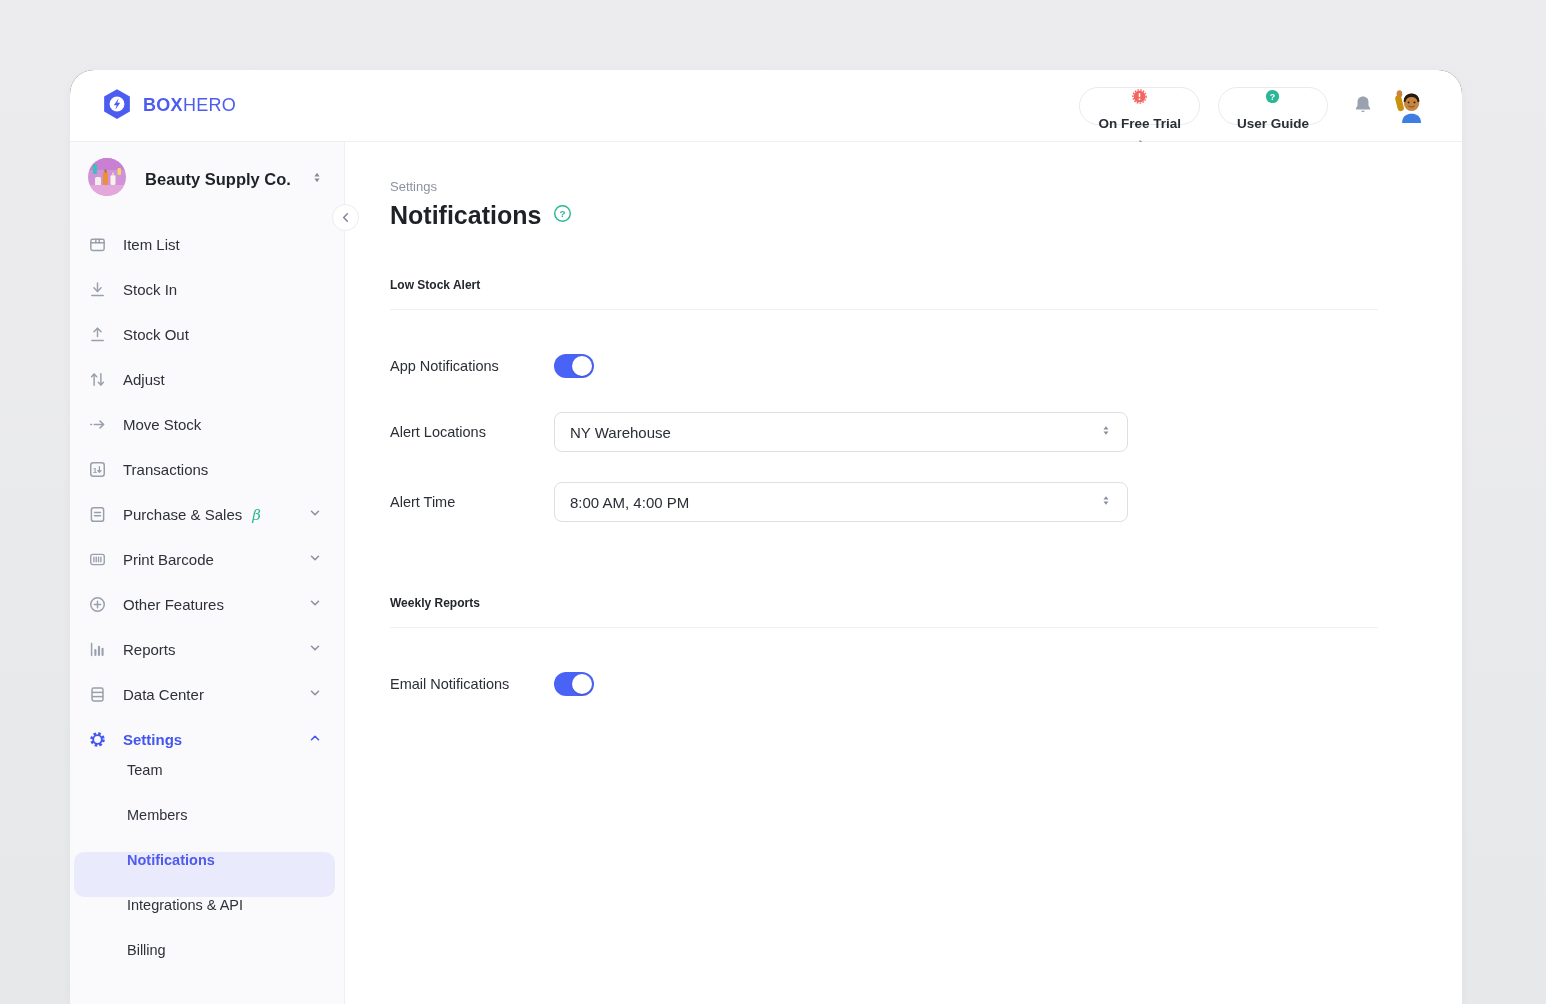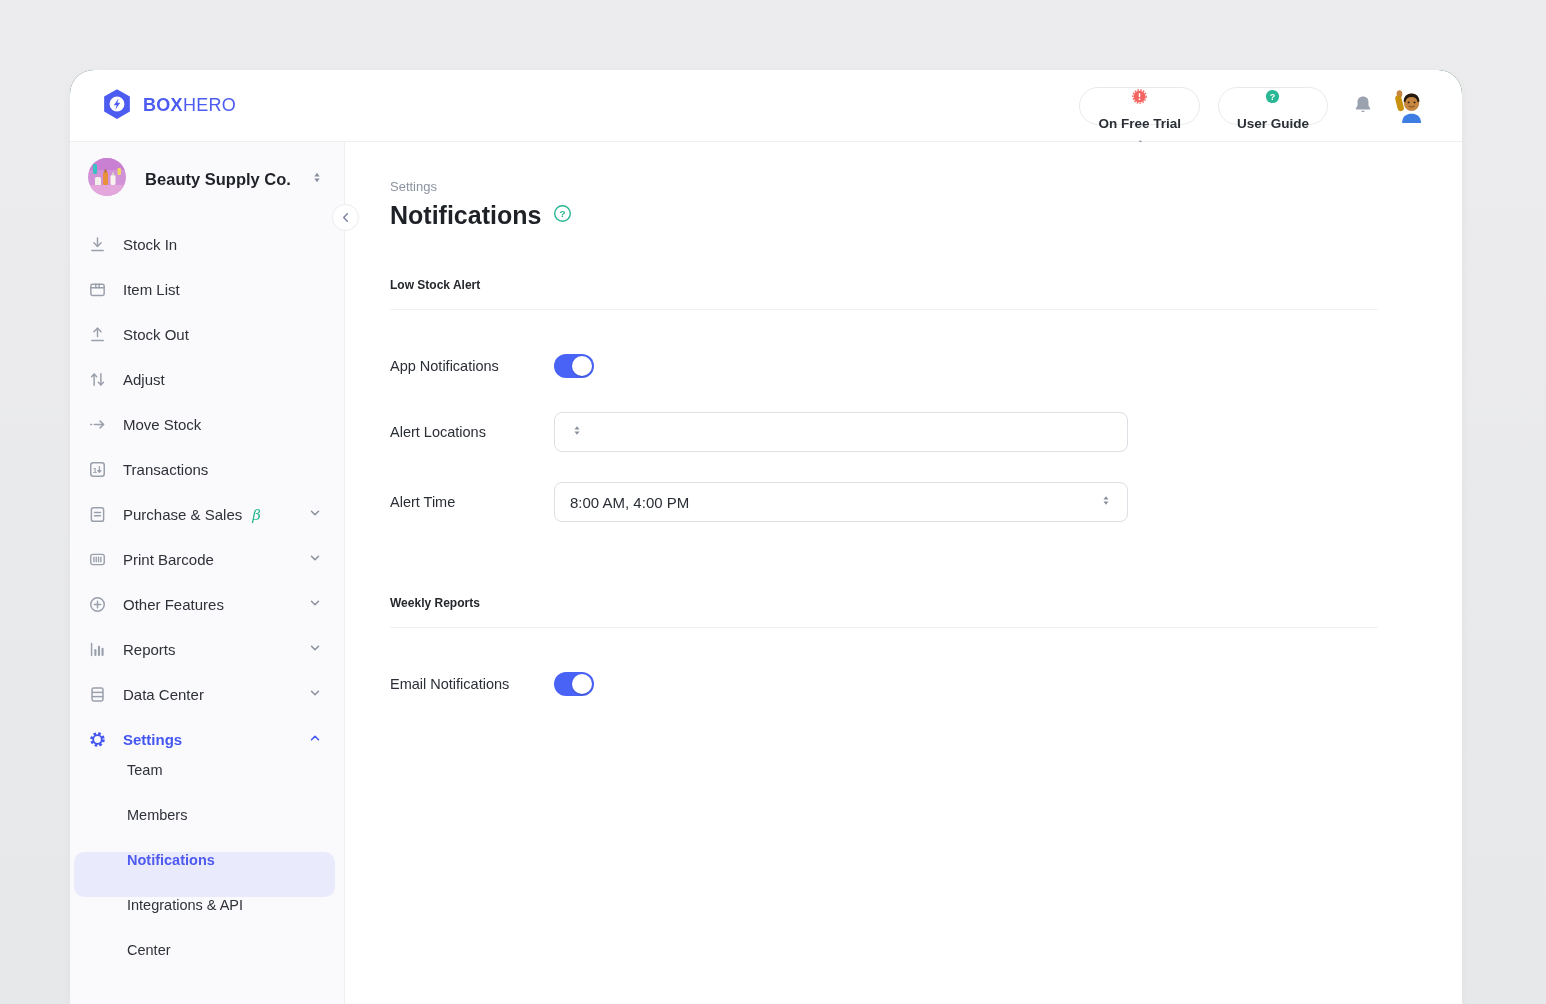--- a/index.html
+++ b/index.html
@@ -222,37 +222,37 @@
           <svg width="14" height="15" viewBox="0 0 18 18">
             <polygon points="9,3 5.6,7.6 12.4,7.6" fill="#868D9B"></polygon>
             <polygon points="9,15 5.6,10.4 12.4,10.4" fill="#868D9B"></polygon>
           </svg>
         </span>
       </div>
 
       <div class="nav-item">
         <span class="nav-icon">
           <svg width="19" height="19" viewBox="0 0 18 18" fill="none" stroke="#999FAB" stroke-width="1.4" stroke-linecap="round" stroke-linejoin="round">
+            <rect x="2.7" y="4" width="12.6" height="10.6" rx="1.6"></rect>
+            <path d="M2.7 7.4 H15.3"></path>
+              <path d="M7.4 4 V7.4 M10.6 4 V7.4"></path>
+          </svg>
+        </span>
+        <span class="nav-label">Item List</span>
+      </div>
+
+      <div class="nav-item">
+        <span class="nav-icon">
+          <svg width="19" height="19" viewBox="0 0 18 18" fill="none" stroke="#999FAB" stroke-width="1.4" stroke-linecap="round" stroke-linejoin="round">
             <path d="M9 2.8 V10.6"></path>
               <path d="M5.6 7.4 L9 10.8 L12.4 7.4"></path>
               <path d="M3.6 14.6 H14.4"></path>
           </svg>
         </span>
         <span class="nav-label">Stock In</span>
-      </div>
-
-      <div class="nav-item">
-        <span class="nav-icon">
-          <svg width="19" height="19" viewBox="0 0 18 18" fill="none" stroke="#999FAB" stroke-width="1.4" stroke-linecap="round" stroke-linejoin="round">
-            <rect x="2.7" y="4" width="12.6" height="10.6" rx="1.6"></rect>
-            <path d="M2.7 7.4 H15.3"></path>
-              <path d="M7.4 4 V7.4 M10.6 4 V7.4"></path>
-          </svg>
-        </span>
-        <span class="nav-label">Item List</span>
       </div>
 
       <div class="nav-item">
         <span class="nav-icon">
           <svg width="19" height="19" viewBox="0 0 18 18" fill="none" stroke="#999FAB" stroke-width="1.4" stroke-linecap="round" stroke-linejoin="round">
             <path d="M9 10.8 V3"></path>
               <path d="M5.6 6.4 L9 3 L12.4 6.4"></path>
               <path d="M3.6 14.6 H14.4"></path>
           </svg>
         </span>
@@ -397,21 +397,21 @@
       <div class="sub-item">
           <span>Members</span>
         </div>
       <div class="sub-item active">
           <span>Notifications</span>
         </div>
       <div class="sub-item">
           <span>Integrations &amp; API</span>
         </div>
       <div class="sub-item">
-          <span>Center</span>
+          <span>Billing</span>
         </div>
     </div>
 
     <div class="main">
       <div class="breadcrumb">Settings</div>
 
       <div class="page-title-row">
         <h1 class="page-title">Notifications</h1>
         <span>
           <svg width="19" height="19" viewBox="0 0 20 20">
@@ -427,20 +427,21 @@
       <div class="form-row row-toggle1">
         <span class="form-label">App Notifications</span>
         <div class="toggle on">
             <div class="knob"></div>
           </div>
       </div>
 
       <div class="form-row row-sel1">
         <span class="form-label">Alert Locations</span>
         <div class="select">
+          <span class="select-value">NY Warehouse</span>
           <span>
             <svg width="14" height="15" viewBox="0 0 18 18">
               <polygon points="9,3.4 5.8,7.6 12.2,7.6" fill="#868D9B"></polygon>
               <polygon points="9,14.6 5.8,10.4 12.2,10.4" fill="#868D9B"></polygon>
             </svg>
           </span>
         </div>
       </div>
 
       <div class="form-row row-sel2">

